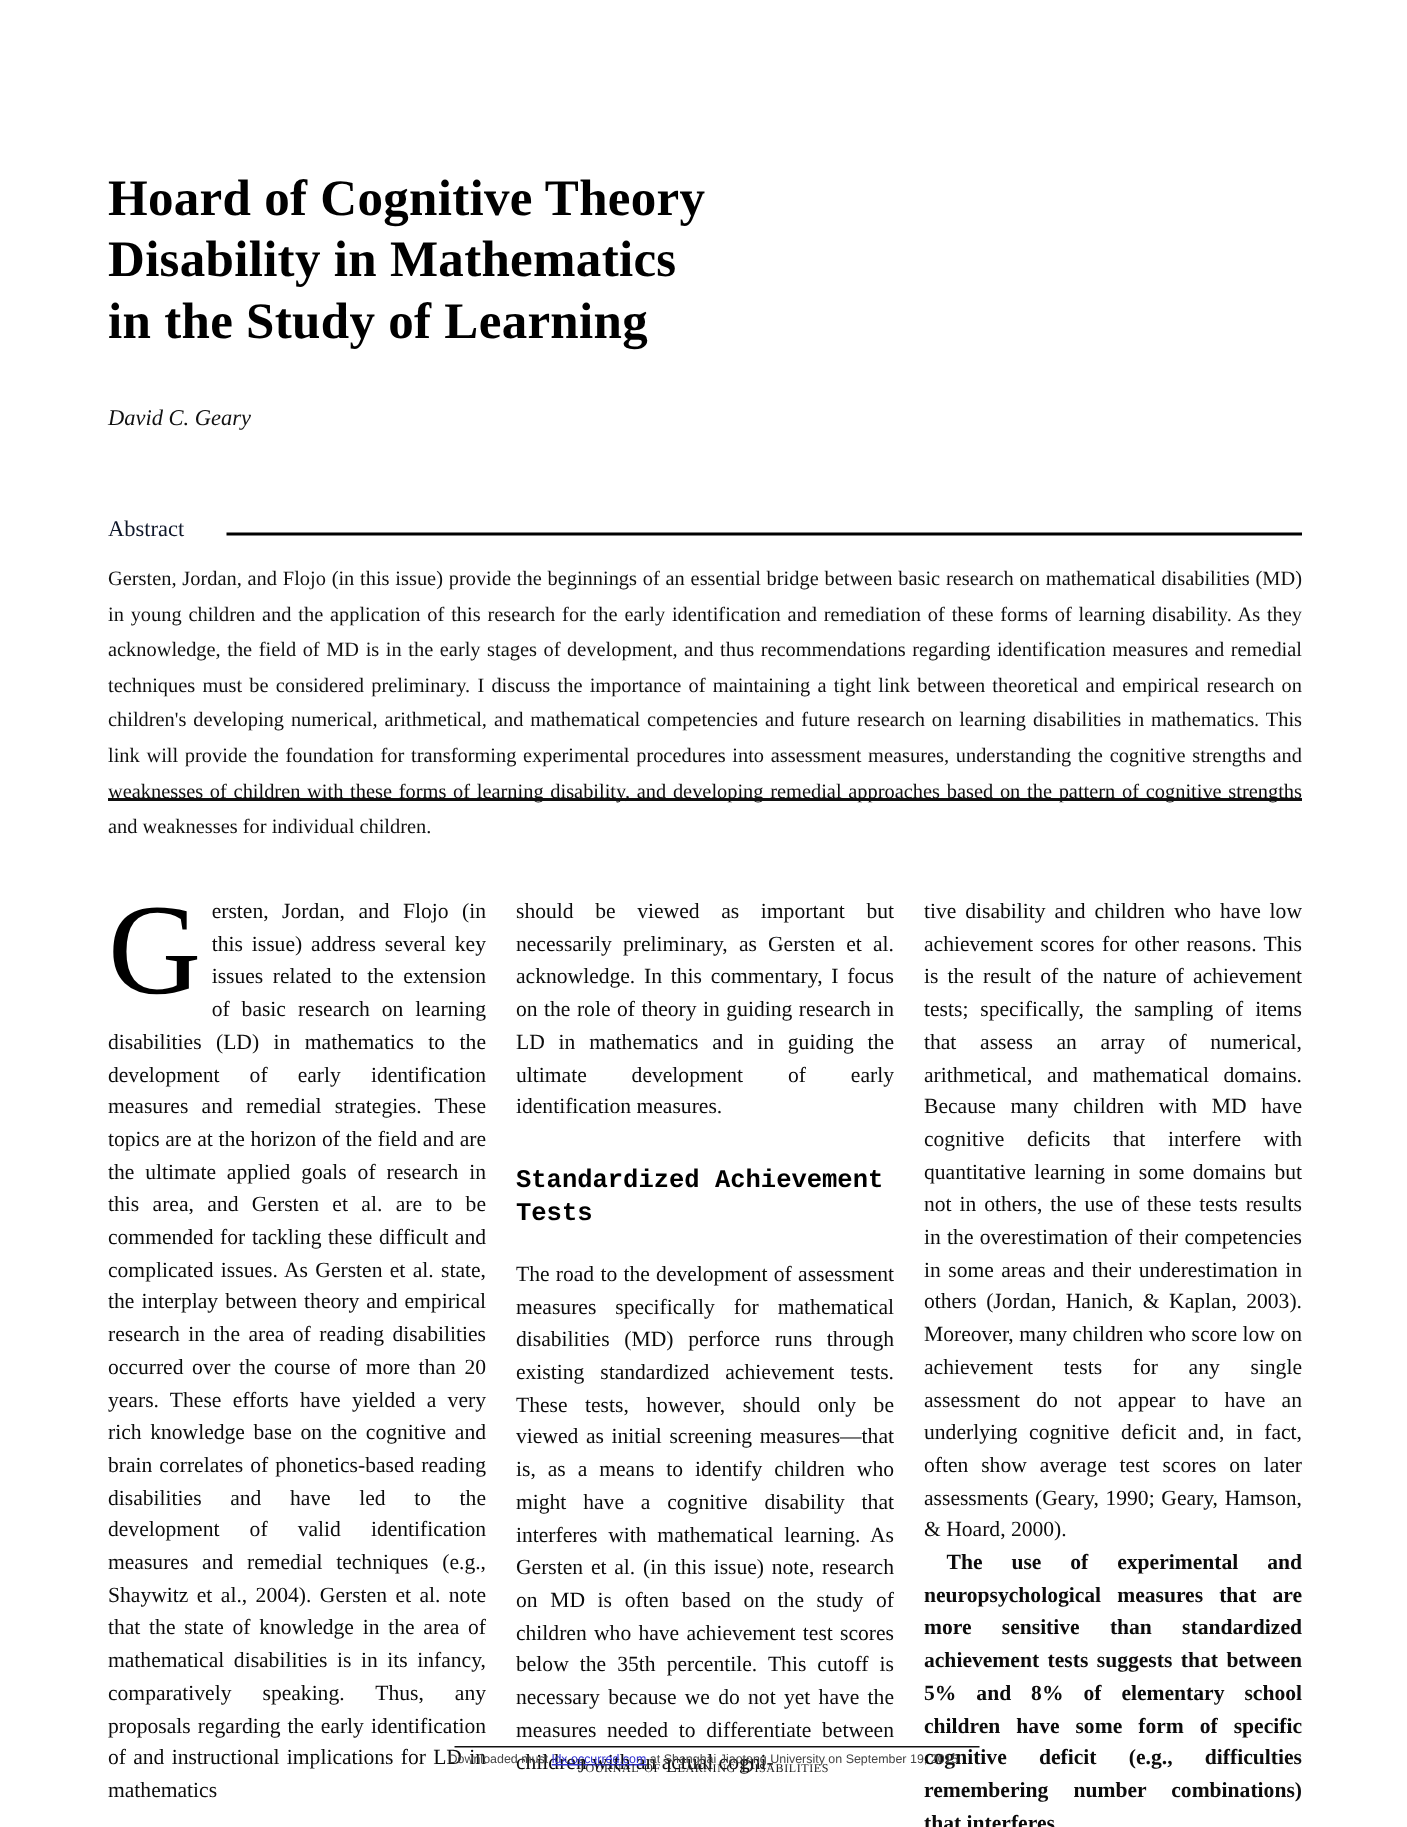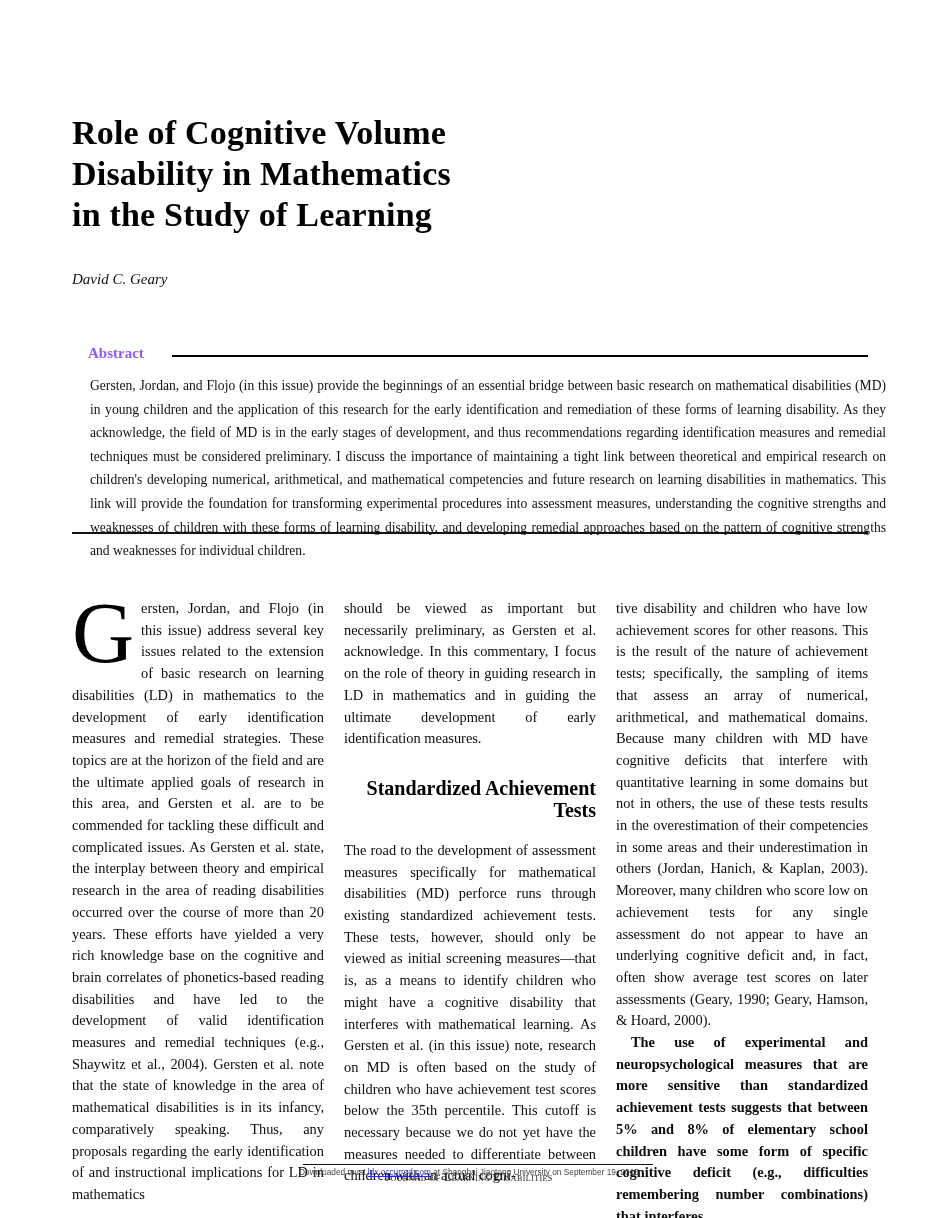--- a/index.html
+++ b/index.html
@@ -15,41 +15,41 @@
   
   .title-block { position:absolute; left:72px; top:112px; width:560px; }
   .title-line {
     font-size:34px; font-weight:700; line-height:41px;
     letter-spacing:0.2px; color:#000;
   }
   .author { position:absolute; left:72px; top:271px; font-size:15px; color:#111;font-style:italic; }
 
   
   .abstract-head { position:absolute; left:72px; top:345px; width:796px; display:flex; align-items:center; }
-  .abstract-label { font-size:15px; font-weight:700; color:#8b5cf6; flex:0 0 auto;margin-left:16px; }
+  .abstract-label { font-size:15px; font-weight:400; color:#0f172a; flex:0 0 auto; }
   .abstract-rule { flex:1 1 auto; margin-left:28px; border-top:2px solid #000; height:0; margin-top:4px; }
   .abstract-text {
     position:absolute; left:72px; top:374px; width:796px;
-    font-size:13.6px; line-height:23.6px; text-align:justify; color:#111;margin-left:18px;
+    font-size:13.6px; line-height:23.6px; text-align:justify; color:#111;
   }
   .section-rule { position:absolute; left:72px; top:532px; width:796px; border-top:2.5px solid #111; }
 
   
   .columns {
     position:absolute; left:72px; top:598px; width:796px;
     display:flex; gap:20px;
   }
   .col { width:252px; font-size:14.4px; line-height:21.7px; text-align:justify; color:#0c0c0c; }
   .dropcap {
     float:left; font-size:86px; line-height:62px;
     margin:4px 7px 0 0; color:#000;
   }
   .col-heading {
-    font-size:20px; font-weight:700; text-align:right;
-    line-height:22px; margin:27px 0 19px 0; color:#000;
+    font-size:17px; font-weight:700; text-align:left;
+    line-height:22px; margin:27px 0 19px 0; color:#000;font-family:Liberation Mono, monospace;
   }
   .indent { text-indent:15px;font-weight:bold; }
 
   
   .footer { position:absolute; left:0; top:1156px; width:938px; height:55px; }
   .footer-rule { position:absolute; left:303px; top:8px; width:350px; border-top:1.8px solid #111; }
   .stamp-line {
     position:absolute; left:0; top:11px; width:100%;
     text-align:center; font-family:"Liberation Sans", sans-serif;
     font-size:8.3px; color:#444; white-space:nowrap;
@@ -65,21 +65,21 @@
     text-align:center; font-size:11px; color:#1a1a1a;
     font-variant:small-caps; letter-spacing:0.3px; white-space:nowrap;
   }
 </style>
 </head>
 <body>
 
 <div class="page">
 
   <div class="title-block">
-    <div class="title-line">Role of Cognitive Volume</div>
+    <div class="title-line">Hoard of Cognitive Theory</div>
     <div class="title-line">Disability in Mathematics</div>
     <div class="title-line">in the Study of Learning</div>
   </div>
 
   <div class="author">David C. Geary</div>
 
   <div class="abstract-head">
     <span class="abstract-label">Abstract</span>
     <span class="abstract-rule"></span>
   </div>

